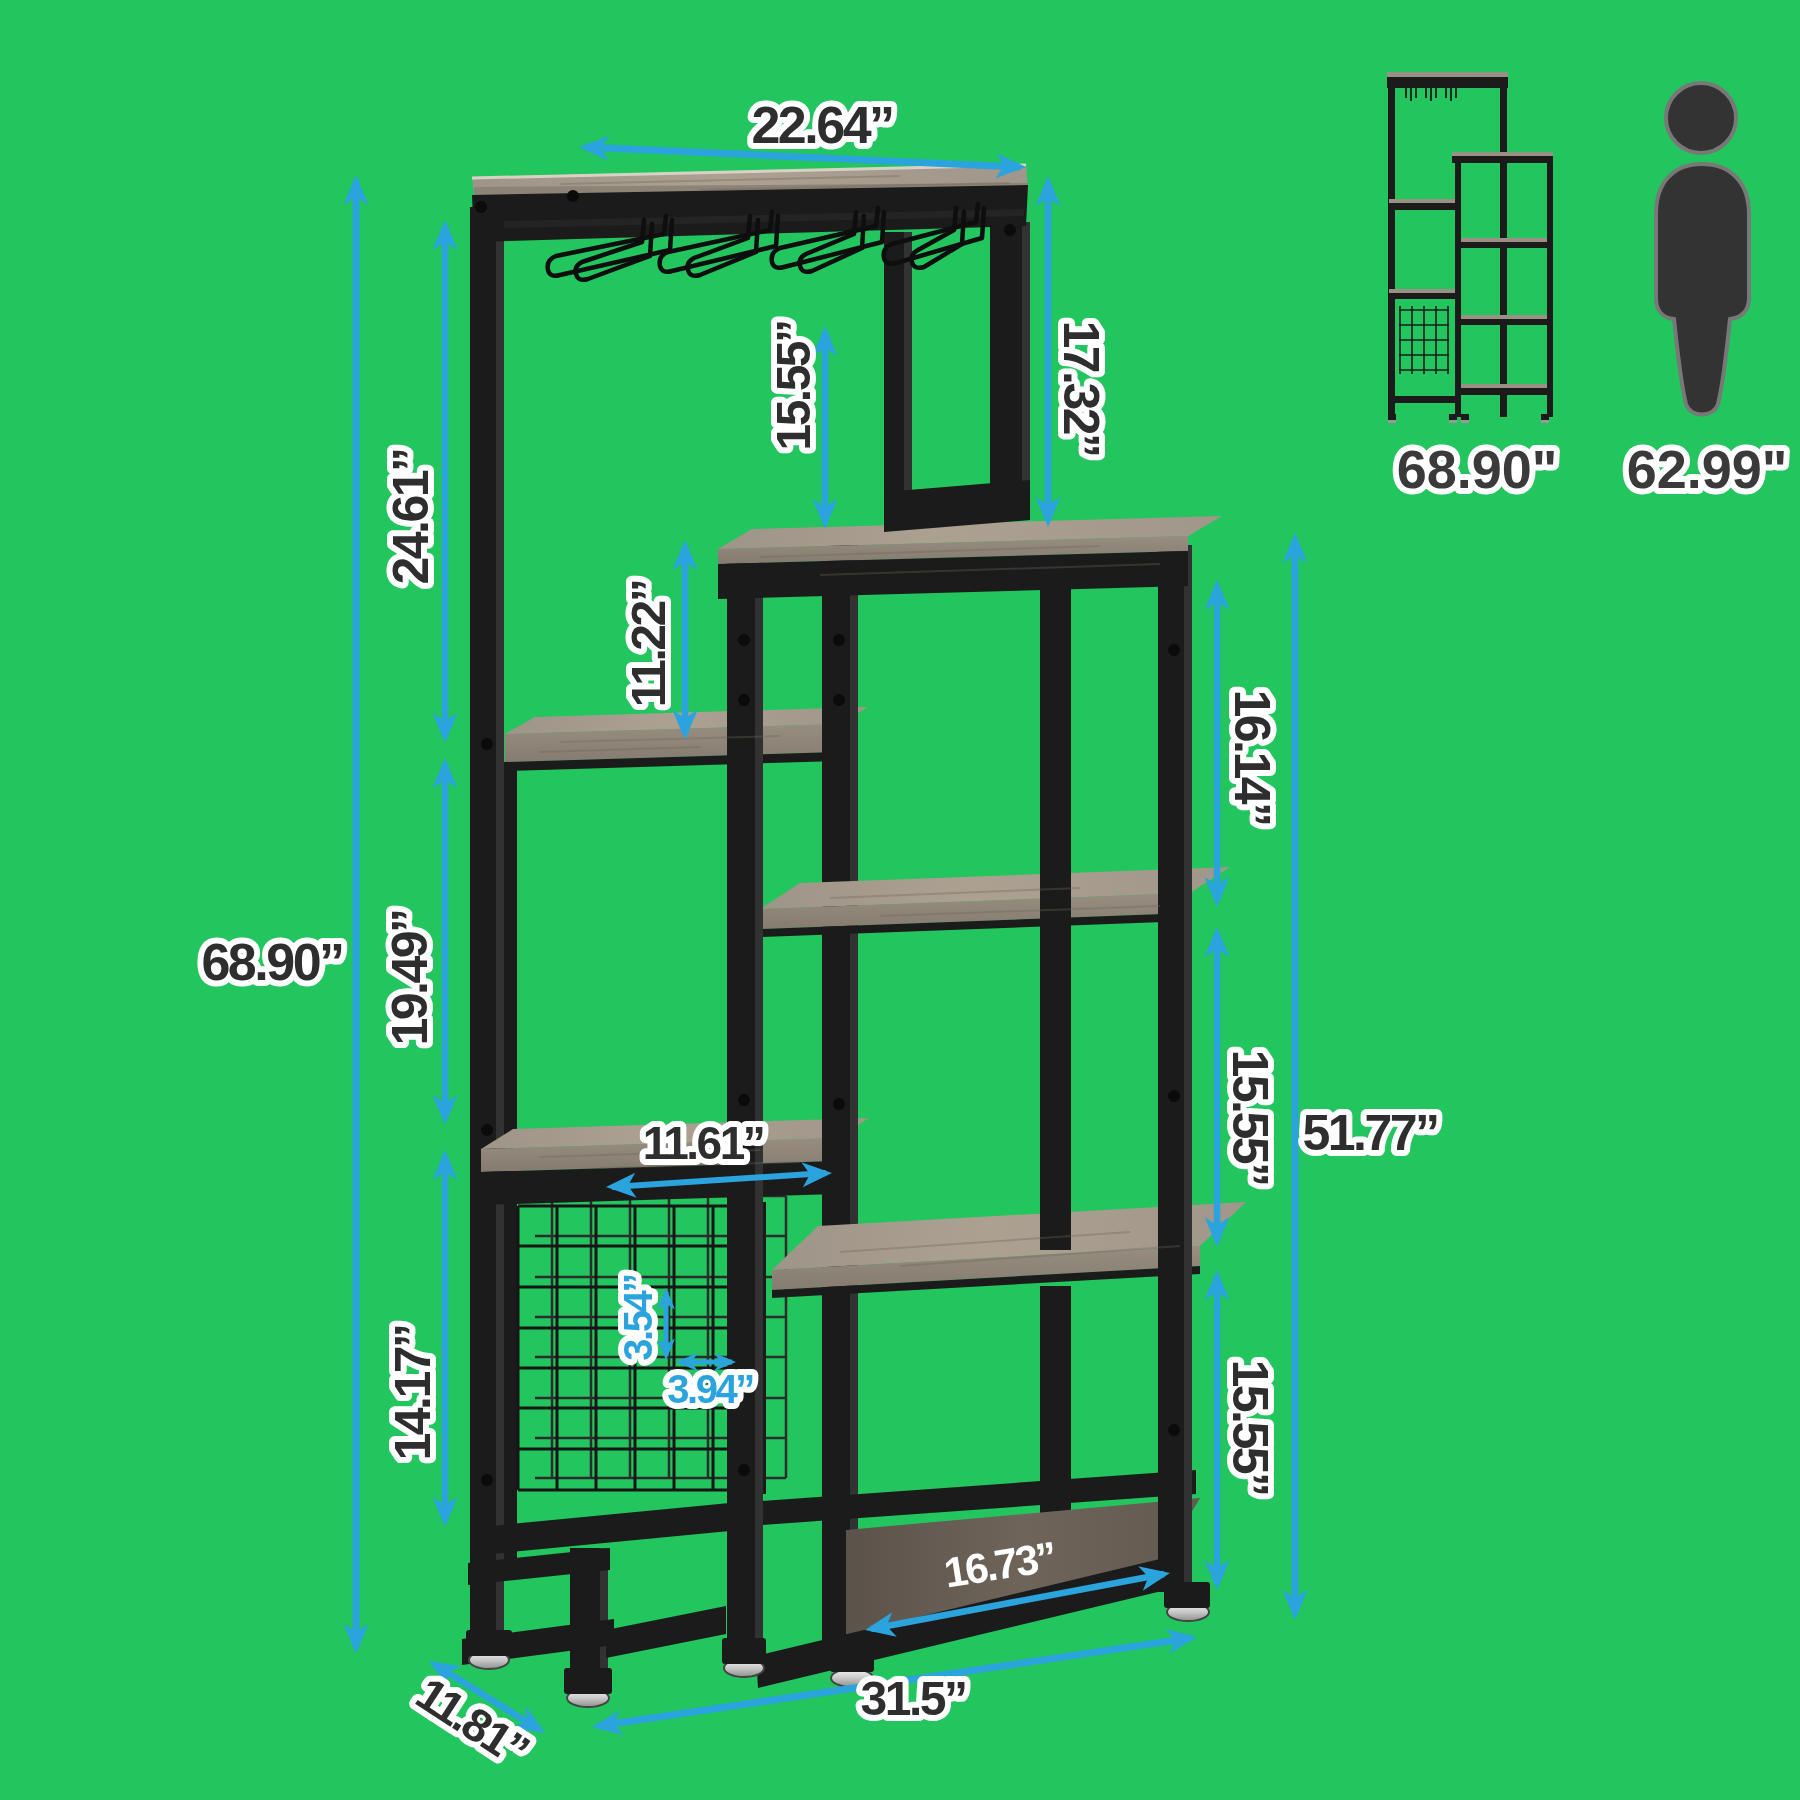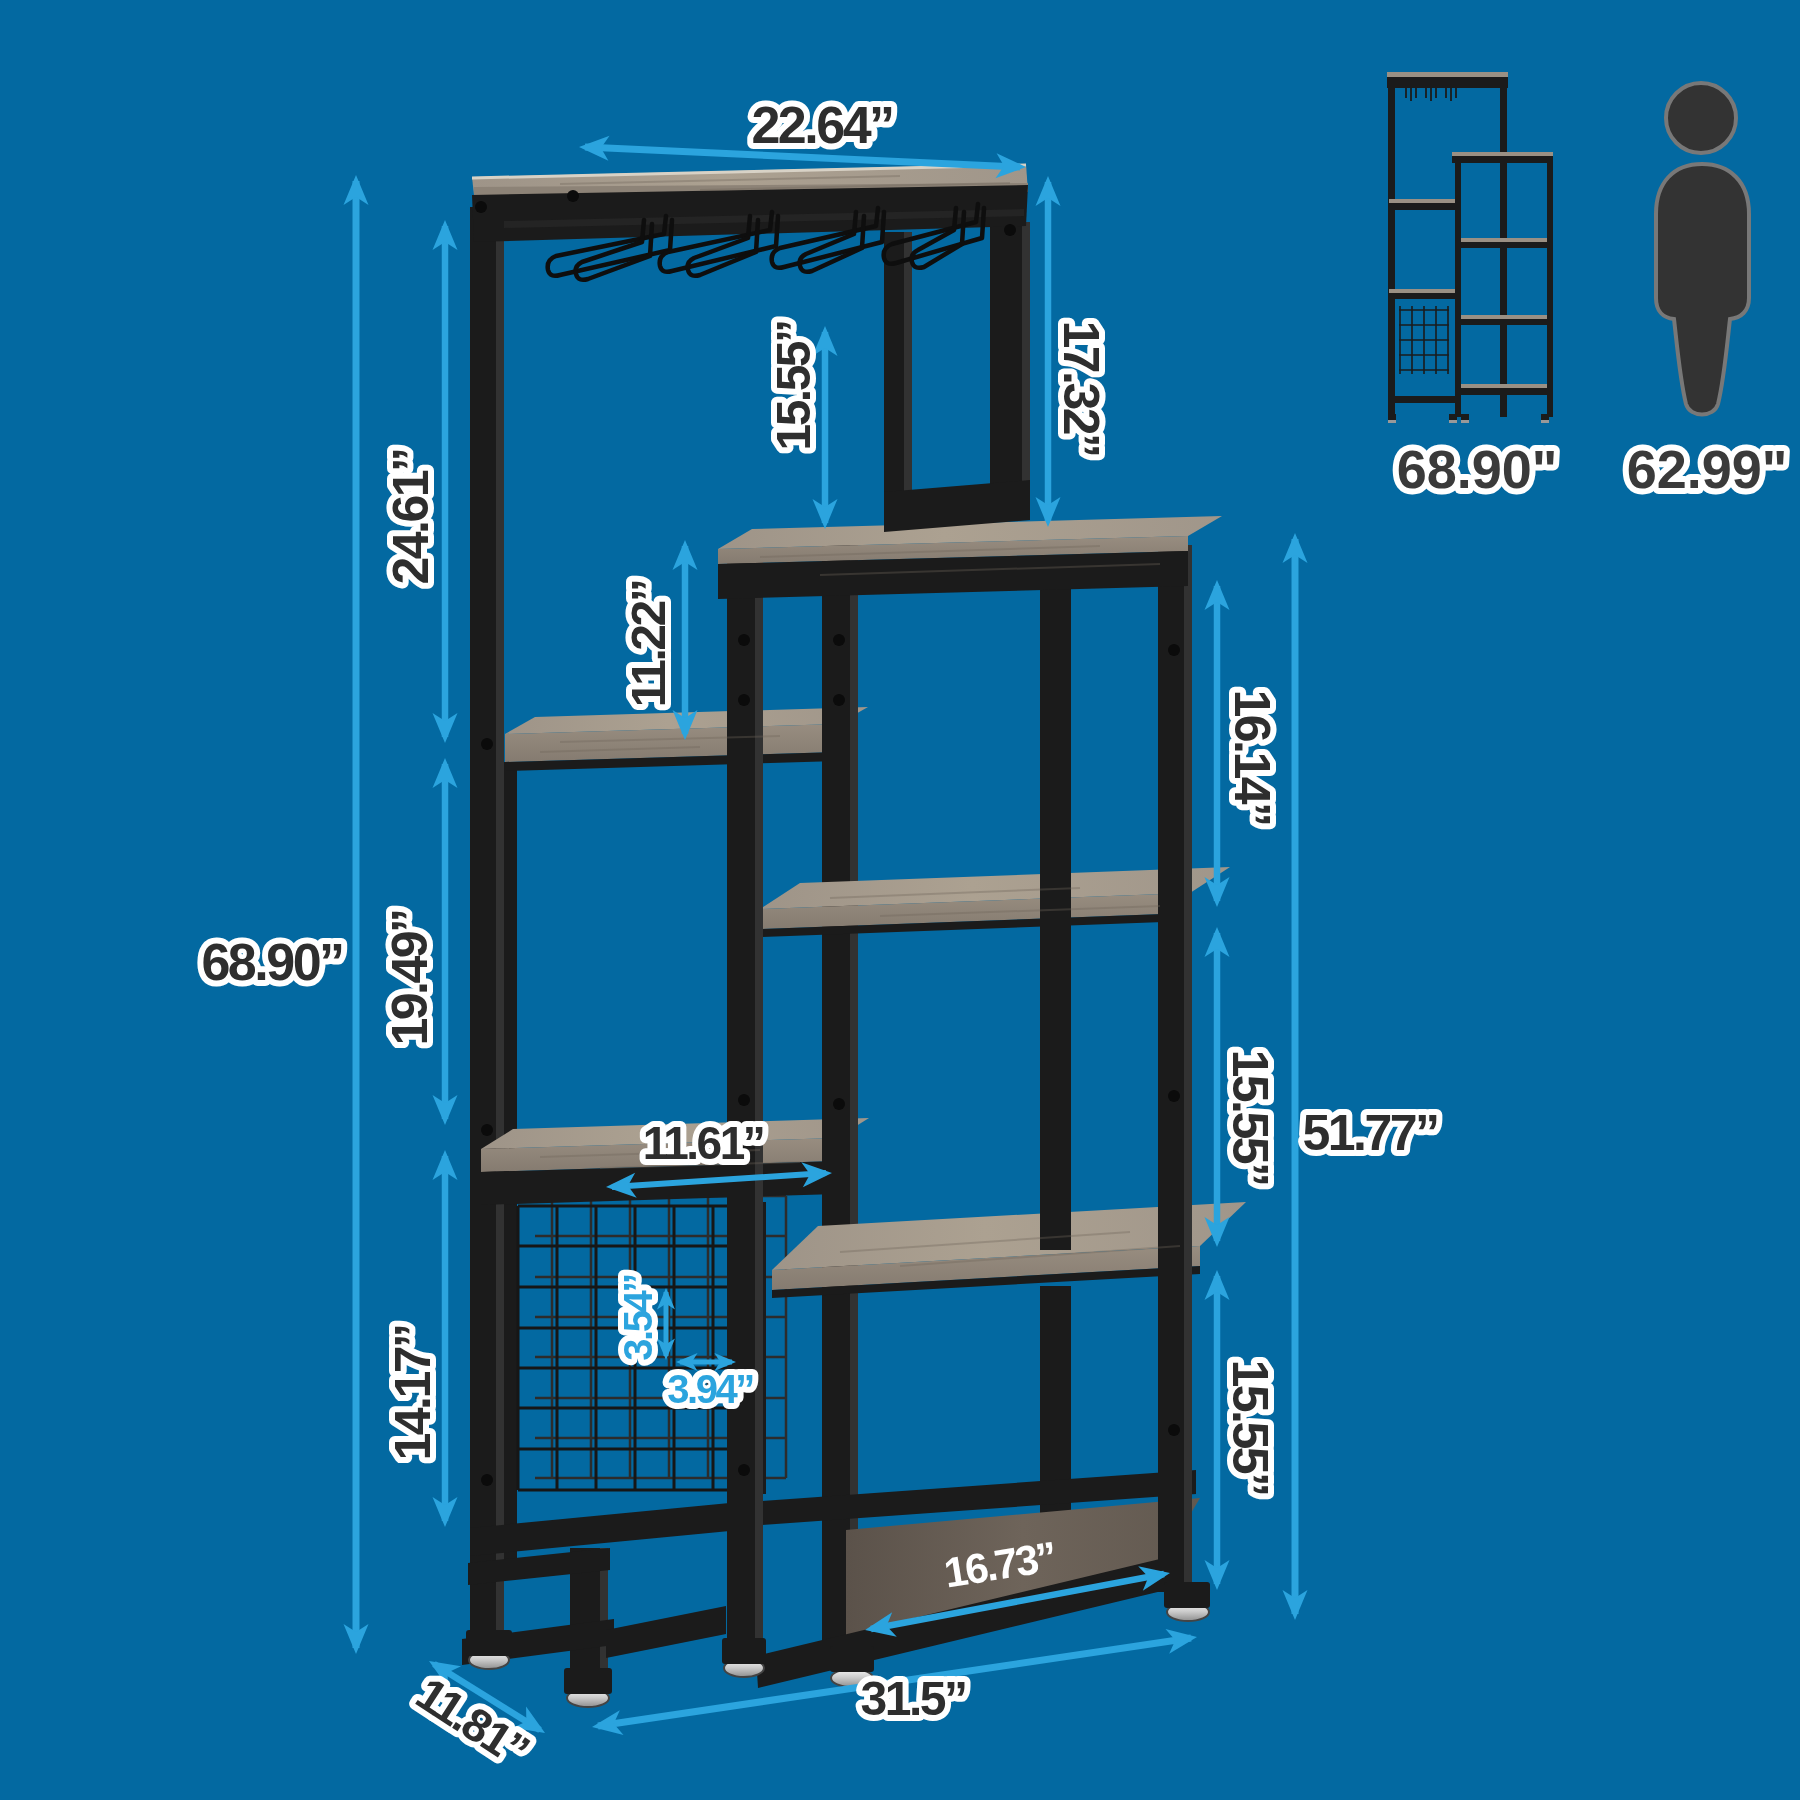--- a/index.html
+++ b/index.html
@@ -1,16 +1,16 @@
 <!DOCTYPE html>
 <html><head>
 <meta charset="utf-8">
 <style>
 html,body{margin:0;padding:0;background:#ffffff;}
-#page{width:1800px;height:1800px;position:relative;background:#0369a1;overflow:hidden;}
+#page{width:1800px;height:1800px;position:relative;background:#22c55e;overflow:hidden;}
 svg{position:absolute;top:0;left:0;}
 text{font-family:"Liberation Sans",sans-serif;font-weight:bold;fill:#2e2e2e;}
 .halo{paint-order:stroke;stroke:#ffffff;stroke-width:12px;stroke-linejoin:round;}
 </style>
 </head>
 <body>
 <div id="page">
 <svg width="1800" height="1800" viewBox="0 0 1800 1800">
 <defs>
 <g id="ah">

